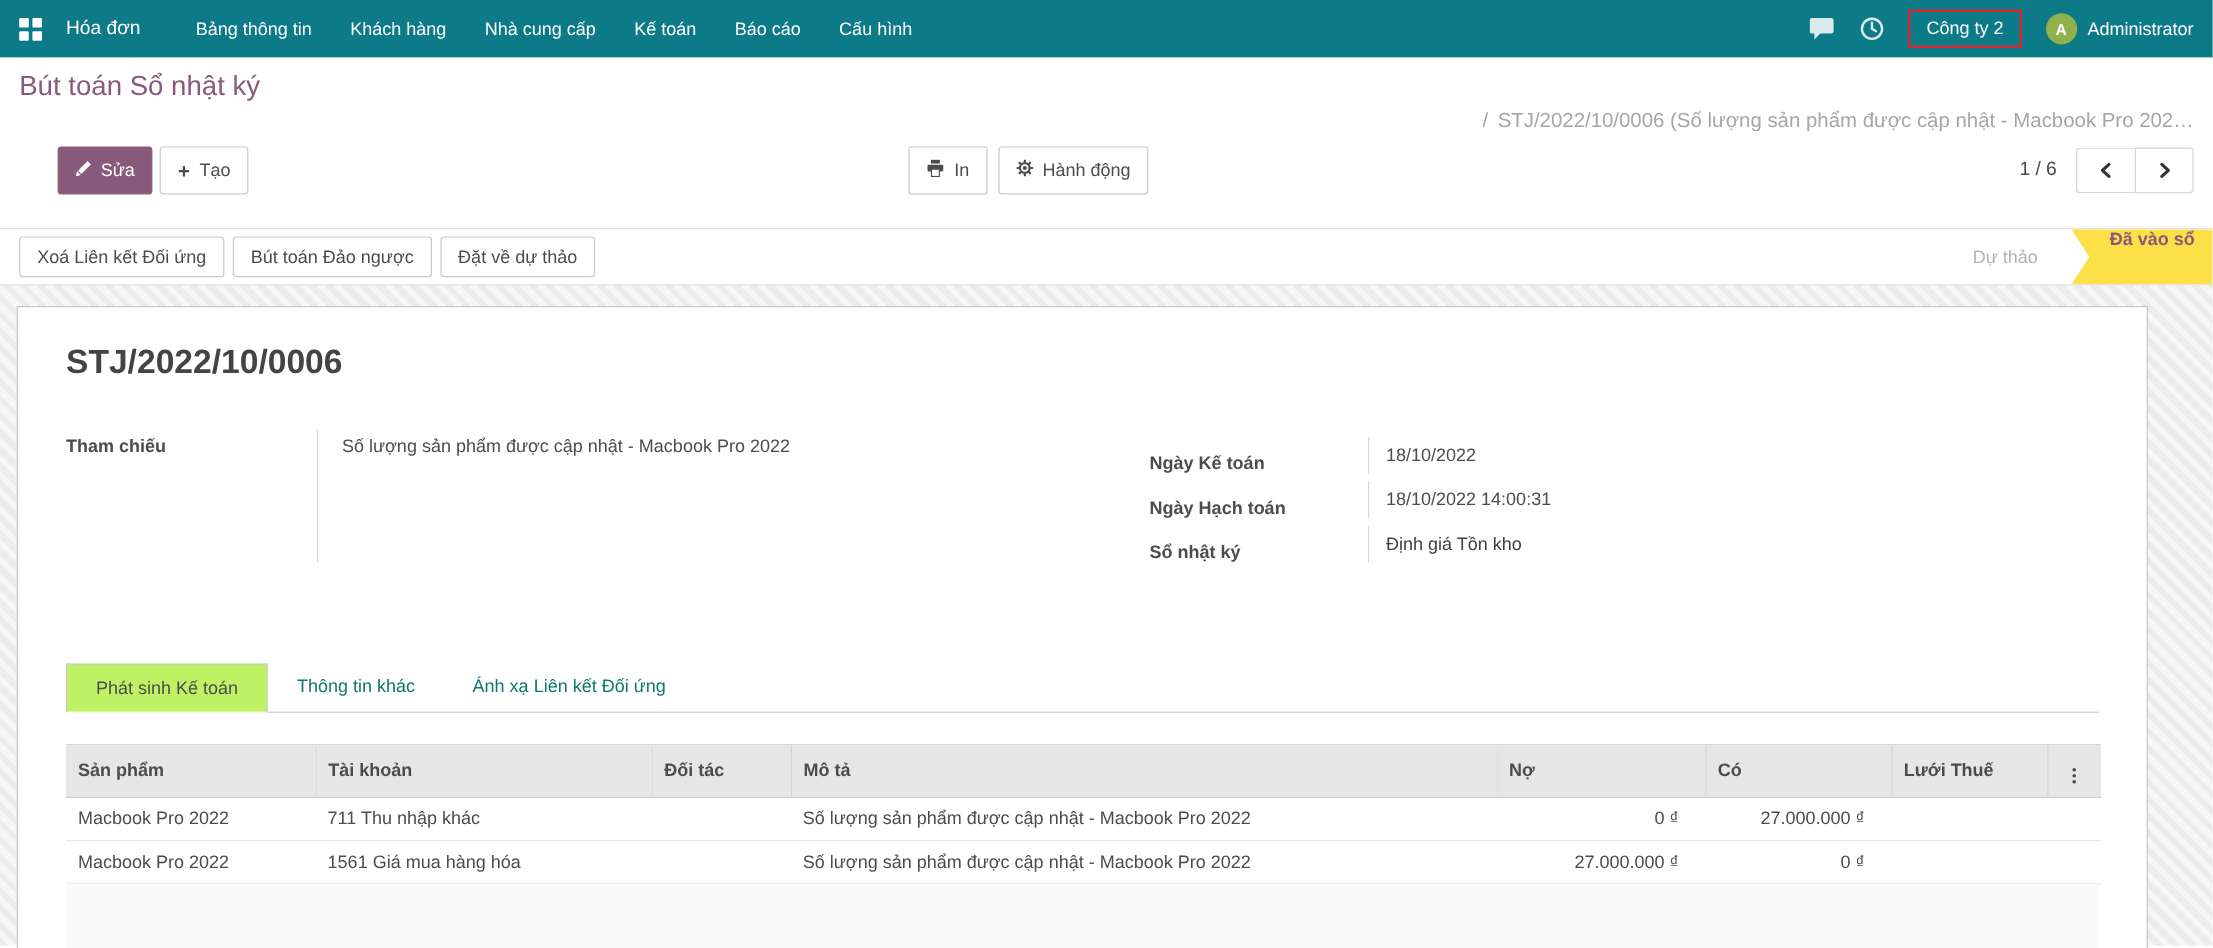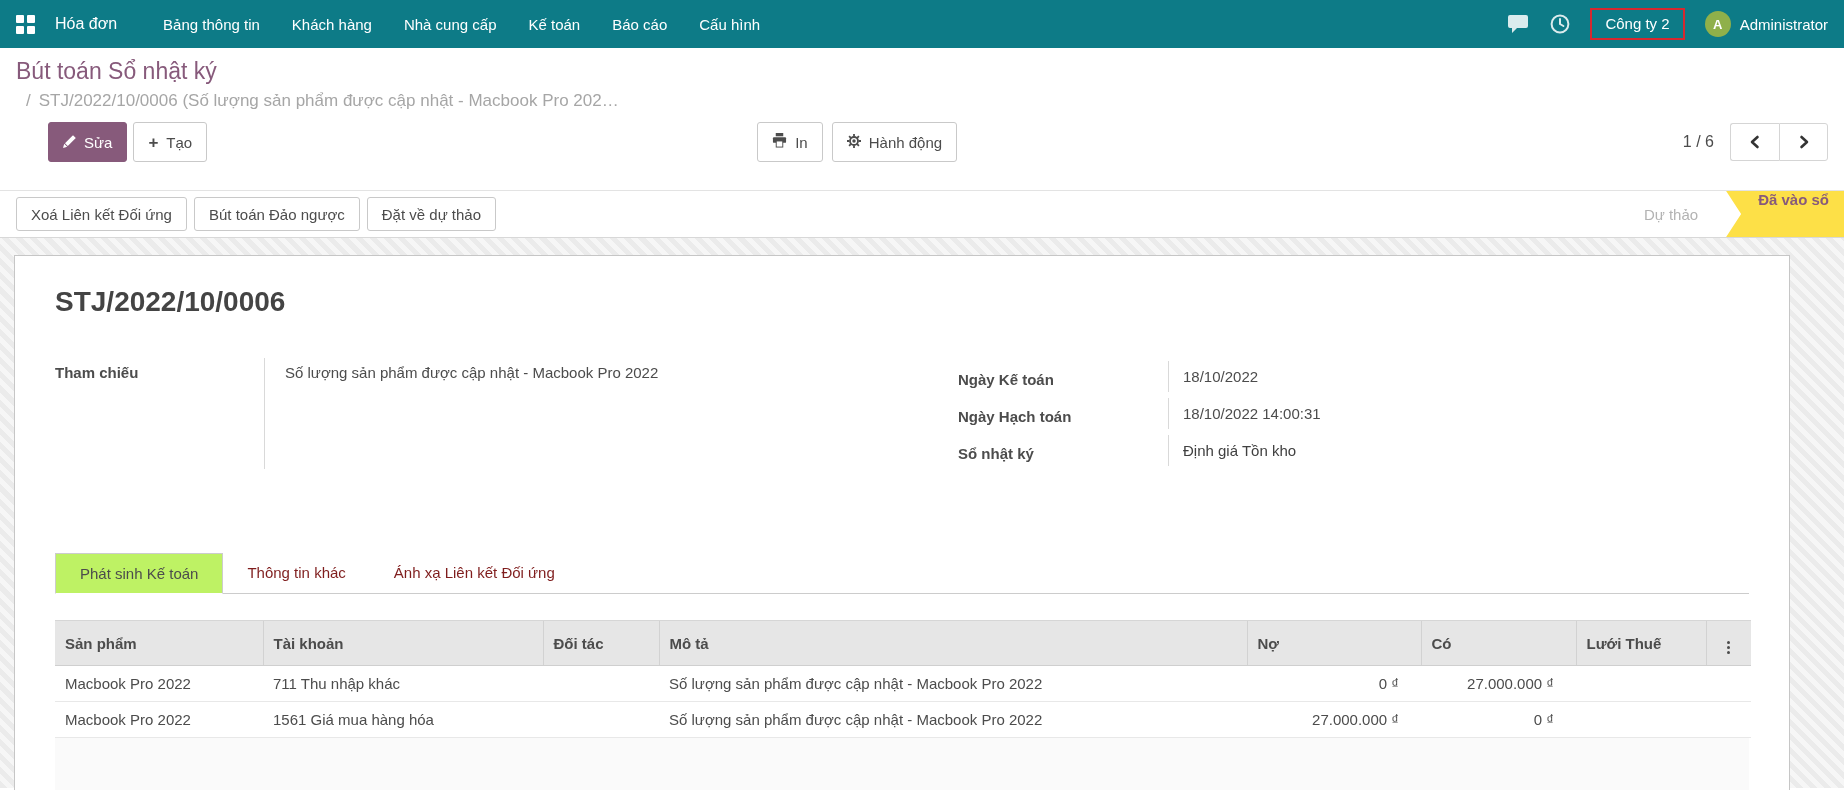--- a/index.html
+++ b/index.html
@@ -18,21 +18,21 @@
   .red-box { border:2px solid #d6292f; padding:5px 13px; }
   .company { font-size:15px; cursor:pointer; }
   .user-zone { display:flex; align-items:center; gap:9px; cursor:pointer; }
   .avatar { width:26px; height:26px; border-radius:50%; background:#8fb04a; color:#fff;
     display:flex; align-items:center; justify-content:center; font-size:13px; font-weight:bold; }
   .user-name { font-size:15px; }
 
   
   .control-panel { background:#fff; padding:8px 16px 28px 16px; }
   .bc1 { font-size:23px; line-height:30px; color:#875a7b; cursor:pointer; display:inline-block; }
-  .bc2 { font-size:17px; line-height:30px; color:#a6a6a6; padding-left:10px; }
+  .bc2 { font-size:17px; line-height:30px; color:#a6a6a6; padding-left:10px;text-align:right; }
   .bc2 .sep { margin-right:8px; }
   .cp-buttons { display:flex; align-items:center; margin-top:6px; }
   .btn { font-size:15px; font-family:inherit; padding:8px 14px; border:1px solid #c9c9c9; border-radius:3px;
     background:#fff; color:#4c4c4c; display:inline-flex; align-items:center; gap:8px; cursor:pointer; height:40px; }
   .btn-primary { background:#875a7b; border-color:#875a7b; color:#fff; }
   .grp-left { display:flex; gap:6px;margin-left:32px; }
   .grp-mid { display:flex; gap:9px; margin-left:550px; }
   .plus-glyph { font-weight:bold; font-size:17px; line-height:1; }
   .pager { margin-left:auto; display:flex; align-items:center; gap:16px; }
   .pager-count { font-size:16px; cursor:pointer; }
@@ -61,27 +61,27 @@
   .rec-title { margin-top:30px; font-size:28px; font-weight:bold; color:#444; }
 
   .fields { display:flex; margin-top:40px; font-size:15px; }
   .group-left { width:845px; display:flex; }
   .group-right { flex:1; padding-left:58px; }
   .f-label { font-weight:bold; color:#4c4c4c; padding-top:6px; }
   .group-left .f-label { width:209px; }
   .group-right .f-label { width:182px; }
   .f-value { border-left:1px solid #d9d9d9; padding:6px 0 6px 20px; color:#4c4c4c; }
   .group-left .f-value { min-height:50px; flex:1; }
-  .f-row { display:flex; align-items:center;gap:28px; }
+  .f-row { display:flex; align-items:flex-end; }
   .group-right .f-row { min-height:37px; }
   .group-right .f-value { flex:1; padding:7px 0 7px 14px; }
   .link { color:#404040; cursor:pointer; }
 
   .tabs { margin-top:84px; border-bottom:1px solid #ccc; display:flex; font-size:15px; }
-  .tab { padding:11px 24px; color:#7f1d1d; cursor:pointer; }
+  .tab { padding:11px 24px; color:#0f766e; cursor:pointer; }
   .tab.active { background:#bef264; border:1px solid #ccc; border-bottom:1px solid #fff;
     margin-bottom:-1px; color:#4c4c4c; cursor:default; }
 
   .lines-table { width:100%; margin-top:26px; border-collapse:collapse; table-layout:fixed; font-size:15px; }
   .lines-table th { background:#e6e6e6; font-weight:bold; text-align:left; padding:9px 10px;
     border-top:1px solid #d6d6d6; border-bottom:1px solid #cfcfcf; border-left:1px solid #d2d2d2;
     overflow:hidden; white-space:nowrap; }
   .lines-table th:first-child { border-left:none; }
   .lines-table td { padding:9px 10px; background:#fff; border-bottom:1px solid #e8e8e8;
     overflow:hidden; white-space:nowrap; }

